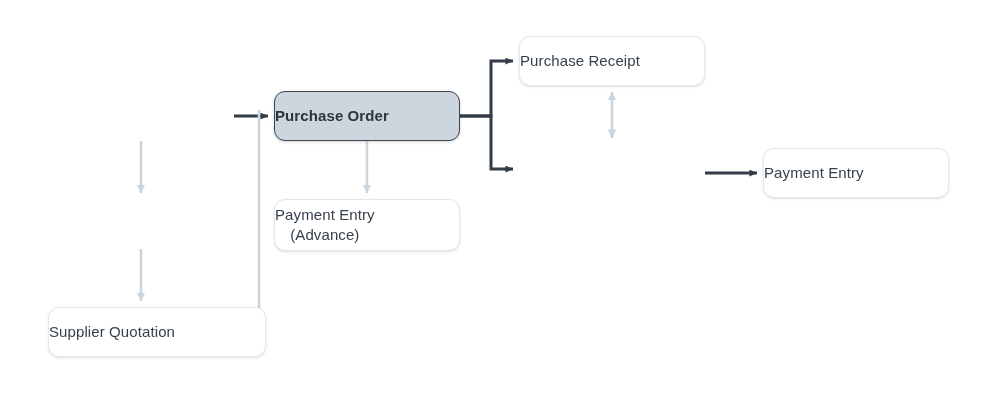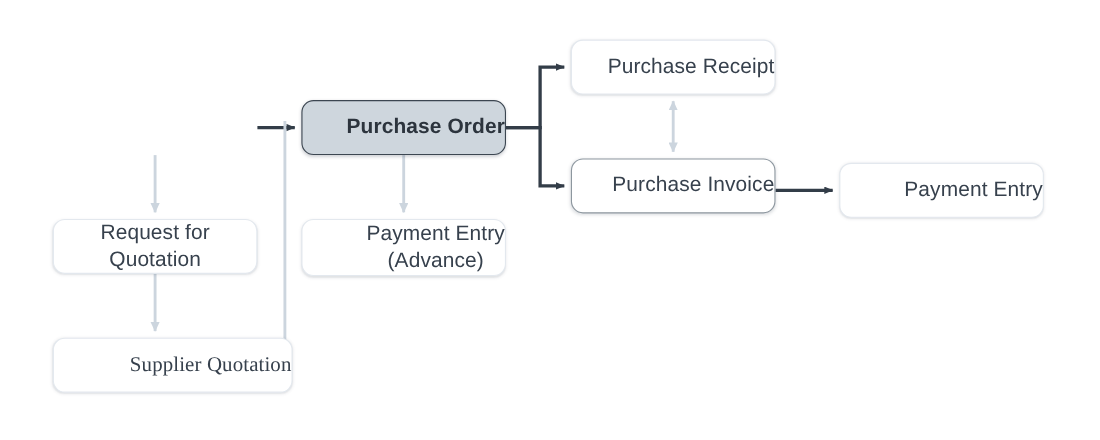--- a/index.html
+++ b/index.html
@@ -15,28 +15,28 @@
     width: 1000px;
     height: 400px;
     background: #ffffff;
     overflow: hidden;
   }
   .node {
     position: absolute;
     box-sizing: border-box;
     display: flex;
     align-items: center;
-    justify-content: flex-end;
+    justify-content: flex-start;
     text-align: center;
     border-radius: 11px;
     background: #ffffff;
     border: 1.5px solid #e3e8ee;
     box-shadow: 0 1px 3px rgba(40,50,70,0.10), 0 1px 1px rgba(40,50,70,0.05);
     color: #37414d;
-    font-size: 19px;
+    font-size: 15px;
     line-height: 1.32;
     letter-spacing: 0.1px;
     z-index: 3;
   }
   .node.emphasis {
     background: #ced6dd;
     border: 1.5px solid #3c4651;
     box-shadow: 0 1px 3px rgba(40,50,70,0.22);
     color: #2c343d;
   }
@@ -89,42 +89,36 @@
     <path d="M460,116 L491,116 L491,61 L513,61" fill="none" stroke="#333d48" stroke-width="3" stroke-linejoin="miter" marker-end="url(#arrow-dark)"></path>
 
     <path d="M460,116 L491,116 L491,169 L513,169" fill="none" stroke="#333d48" stroke-width="3" stroke-linejoin="miter" marker-end="url(#arrow-dark)"></path>
 
     <path d="M612,138 L612,92" fill="none" stroke="#ccd5de" stroke-width="2.6" marker-end="url(#arrow-light-end)" marker-start="url(#arrow-light-start)"></path>
 
     <path d="M705,173 L757,173" fill="none" stroke="#333d48" stroke-width="3" marker-end="url(#arrow-dark)"></path>
   </svg>
 
 
-  <div class="node" style="left:48px; top:199px; width:186px; height:50px;">
-    <span class="label">Request for Quotation</span>
-  </div>
 
-  <div class="node" style="left:48px; top:307px; width:218px; height:50px;font-family:Liberation Serif, serif;">
+  <div class="node" style="left:48px; top:307px; width:218px; height:50px;">
     <span class="label">Supplier Quotation</span>
   </div>
 
   <div class="node emphasis" style="left:274px; top:91px; width:186px; height:50px;font-weight:bold;">
     <span class="label">Purchase Order</span>
   </div>
 
   <div class="node" style="left:274px; top:199px; width:186px; height:52px;">
     <span class="label">Payment Entry
 (Advance)</span>
   </div>
 
   <div class="node" style="left:519px; top:36px; width:186px; height:50px;">
     <span class="label">Purchase Receipt</span>
   </div>
 
-  <div class="node outlined" style="left:519px; top:144px; width:186px; height:50px;">
-    <span class="label">Purchase Invoice</span>
-  </div>
 
   <div class="node" style="left:763px; top:148px; width:186px; height:50px;">
     <span class="label">Payment Entry</span>
   </div>
 
 </div>
 
 </body></html>

